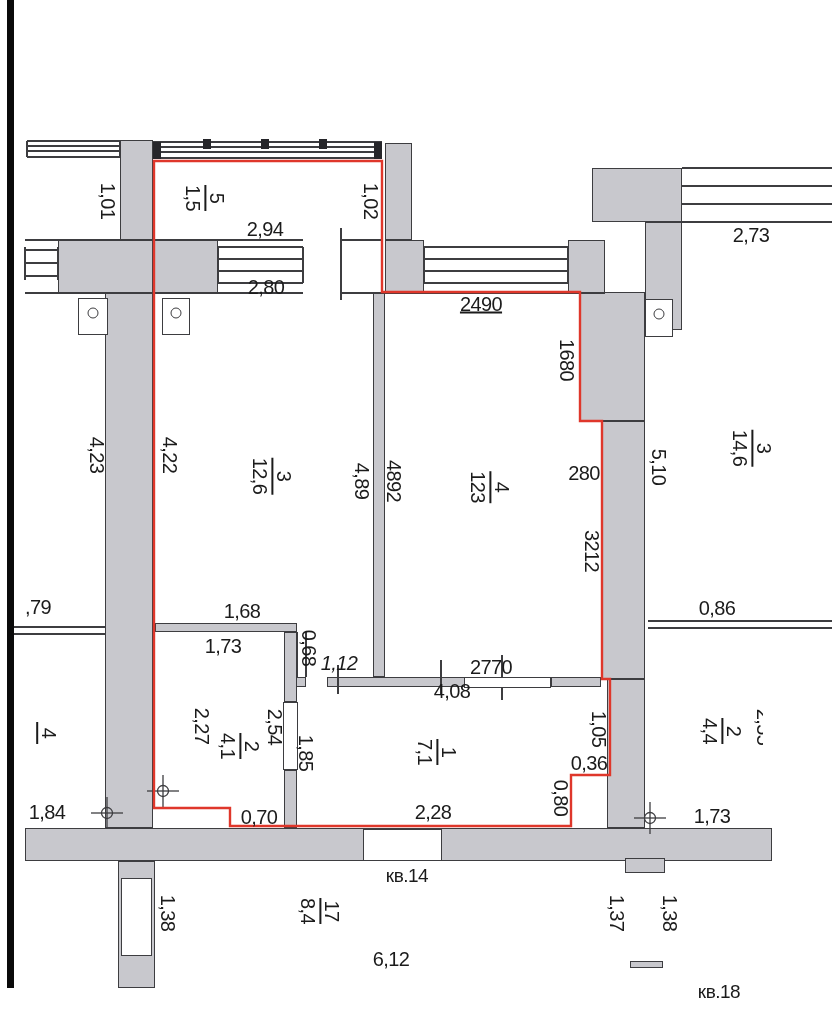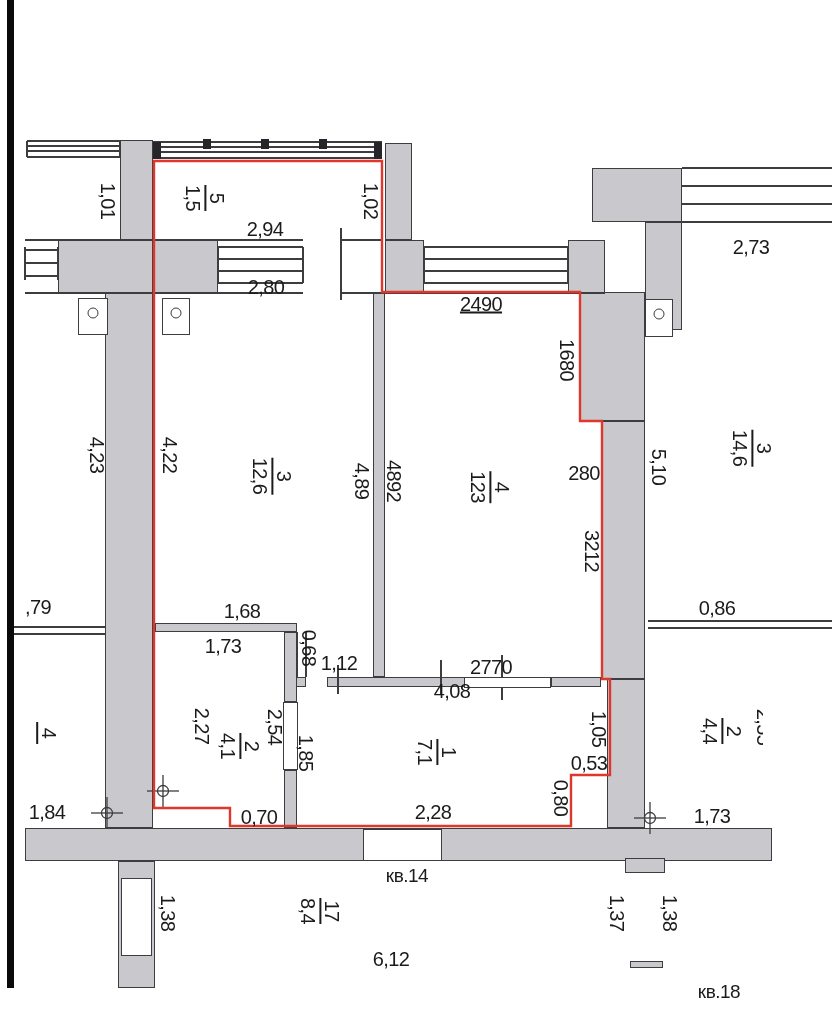--- a/index.html
+++ b/index.html
@@ -136,30 +136,30 @@
         <circle cx="650" cy="818" r="5.5"></circle>
         <line x1="634" y1="818" x2="666" y2="818"></line>
         <line x1="650" y1="802" x2="650" y2="834"></line>
       </g>
     <polygon id="red-boundary" points="154,161 382,161 382,292 580,292 580,421 602,421 602,679 610,679 610,775 571,775 571,826 230,826 230,808 154,808" fill="none" stroke-width="2.4" stroke="#df372b"></polygon>
   </svg>
   <div id="text-layer">
       <div class="txt dim " style="left: 265px; top: 229px;">2,94</div>
       <div class="txt dim " style="left: 266px; top: 287px;">2,80</div>
       <div class="txt dim " style="left: 481px; top: 304px; text-decoration: underline;">2490</div>
-      <div class="txt dim " style="left: 751px; top: 235px; margin-top: 12px;">2,73</div>
+      <div class="txt dim " style="left: 751px; top: 235px;">2,73</div>
       <div class="txt dim " style="left: 584px; top: 437px; margin-top: 36px;">280</div>
       <div class="txt dim " style="left: 229px; top: 611px; margin-left: 13px;">1,68</div>
       <div class="txt dim " style="left: 38px; top: 607px;">,79</div>
       <div class="txt dim " style="left: 717px; top: 608px;">0,86</div>
       <div class="txt dim " style="left: 223px; top: 646px;">1,73</div>
-      <div class="txt dim " style="left: 339px; top: 663px;">1,12</div>
+      <div class="txt dim " style="left: 339px; top: 663px; font-style: italic;">1,12</div>
       <div class="txt dim " style="left: 491px; top: 667px;">2770</div>
       <div class="txt dim " style="left: 452px; top: 691px;">4,08</div>
-      <div class="txt dim " style="left: 589px; top: 763px;">0,53</div>
+      <div class="txt dim " style="left: 589px; top: 763px;">0,36</div>
       <div class="txt dim " style="left: 259px; top: 817px;">0,70</div>
       <div class="txt dim " style="left: 433px; top: 812px;">2,28</div>
       <div class="txt dim " style="left: 712px; top: 816px;">1,73</div>
       <div class="txt dim " style="left: 47px; top: 812px;">1,84</div>
       <div class="txt dim " style="left: 391px; top: 959px;">6,12</div>
       <div class="txt dim v" style="left: 107px; top: 201px;">1,01</div>
       <div class="txt dim v" style="left: 370px; top: 201px;">1,02</div>
       <div class="txt dim v" style="left: 96px; top: 455px;">4,23</div>
       <div class="txt dim v" style="left: 169px; top: 455px;">4,22</div>
       <div class="txt dim v" style="left: 361px; top: 481px;">4,89</div>

